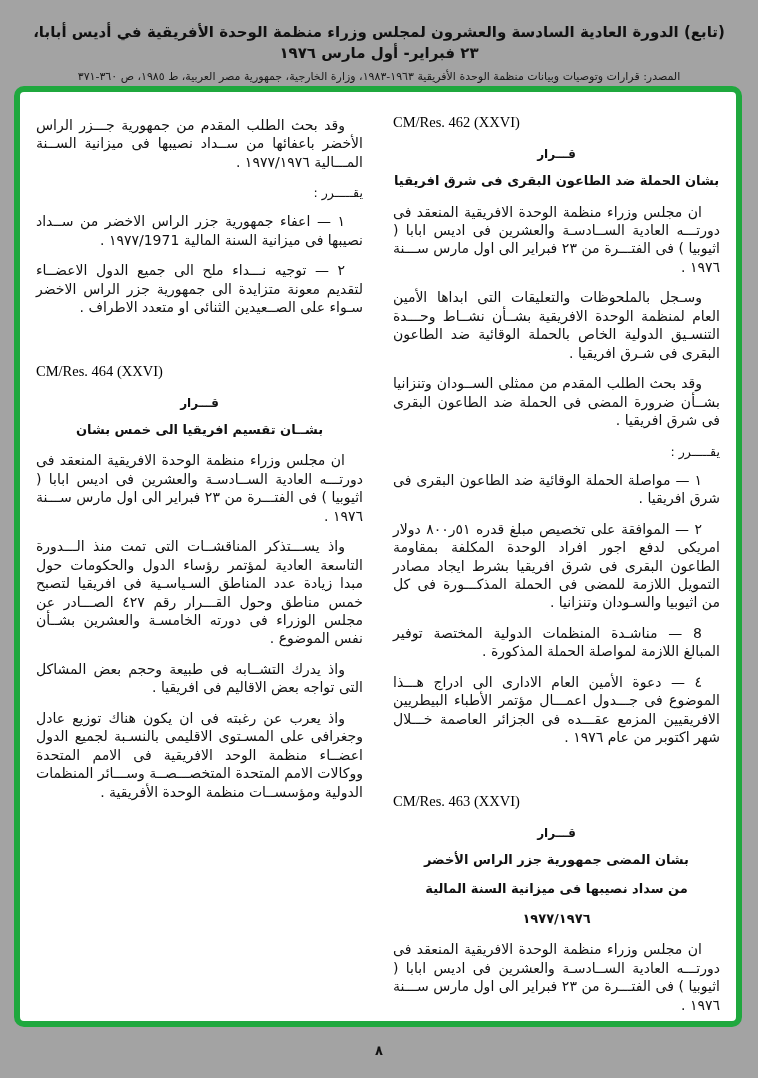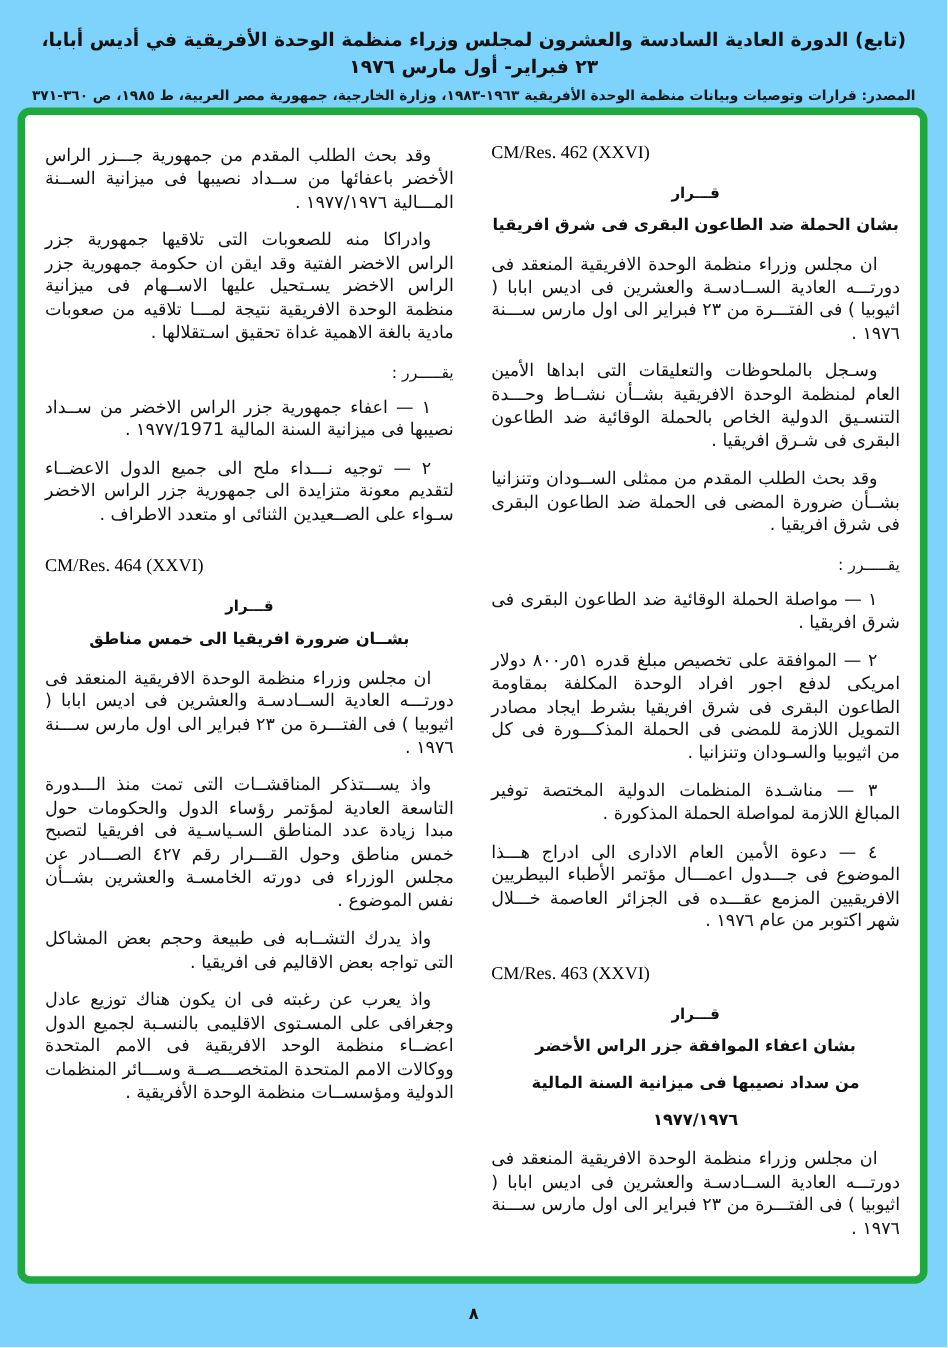--- a/index.html
+++ b/index.html
@@ -1,33 +1,33 @@
 <!DOCTYPE html>
 <html lang="ar"><head>
 <meta charset="utf-8">
 <style>
   html,body{margin:0;padding:0;background:#ffffff;}
   body{width:758px;height:1078px;position:relative;font-family:"DejaVu Sans",sans-serif;color:#111;}
-  .page{position:absolute;inset:0;background:#7dd3fc;}
+  .page{position:absolute;inset:0;background:#a3a3a3;}
 
   
   .hdr{position:absolute;top:22px;left:0;right:0;text-align:center;direction:rtl;}
   .hdr-line1{font-size:15px;font-weight:700;letter-spacing:0;line-height:1.4;padding:0 24px;}
-  .hdr-line2{font-size:11px;font-weight:700;margin-top:6px;color:#181818;}
+  .hdr-line2{font-size:11px;font-weight:400;margin-top:6px;color:#181818;}
 
   
   .frame{position:absolute;left:14px;top:86px;width:728px;height:941px;
          border:6px solid #1fa83e;border-radius:10px;box-sizing:border-box;
          padding:12px 16px 8px 16px;overflow:hidden;background:#fff;}
   .cols{direction:rtl;display:flex;gap:30px;height:100%;}
   .col{flex:1;min-width:0;}
 
   .res-ref{direction:ltr;text-align:left;font-family:Liberation Serif, serif;
            font-size:14.5px;color:#000;margin:10px 0 0 0;padding-right:10px;}
-  .res-ref.gap-lg{margin-top:24px;}
+  .res-ref.gap-lg{margin-top:46px;}
   .res-title{font-size:12px;font-weight:700;text-align:center;margin:16px 0 0 0;}
   .res-subtitle{font-size:13px;font-weight:700;text-align:center;margin:10px 0 0 0;line-height:1.5;}
   .para{font-size:14px;line-height:1.32;text-align:justify;text-indent:18px;margin:12px 0 0 0;}
   .decide{font-size:12.6px;margin:14px 0 0 0;text-indent:0;text-align:right;}
 
   .footer{position:absolute;left:0;right:0;top:1040px;text-align:center;}
   .page-num{font-size:13px;font-weight:700;}
 </style>
 </head>
 <body>
@@ -45,39 +45,38 @@
       <section class="col">
         <div class="res-ref">CM/Res. 462 (XXVI)</div>
         <h2 class="res-title">قـــرار</h2>
         <h3 class="res-subtitle">بشان الحملة ضد الطاعون البقرى فى شرق افريقيا</h3>
         <p class="para">ان مجلس وزراء منظمة الوحدة الافريقية المنعقد فى دورتـــه العادية الســادسـة والعشرين فى اديس ابابا ( اثيوبيا ) فى الفتـــرة من ٢٣ فبراير الى اول مارس ســـنة ١٩٧٦ .</p>
         <p class="para">وسـجل بالملحوظات والتعليقات التى ابداها الأمين العام لمنظمة الوحدة الافريقية بشــأن نشــاط وحـــدة التنسـيق الدولية الخاص بالحملة الوقائية ضد الطاعون البقرى فى شـرق افريقيا .</p>
         <p class="para">وقد بحث الطلب المقدم من ممثلى الســودان وتنزانيا بشــأن ضرورة المضى فى الحملة ضد الطاعون البقرى فى شرق افريقيا .</p>
         <p class="decide">يقـــــرر :</p>
         <p class="para">١ — مواصلة الحملة الوقائية ضد الطاعون البقرى فى شرق افريقيا .</p>
         <p class="para">٢ — الموافقة على تخصيص مبلغ قدره ٥١ر٨٠٠ دولار امريكى لدفع اجور افراد الوحدة المكلفة بمقاومة الطاعون البقرى فى شرق افريقيا بشرط ايجاد مصادر التمويل اللازمة للمضى فى الحملة المذكـــورة فى كل من اثيوبيا والسـودان وتنزانيا .</p>
-        <p class="para">٣ — مناشـدة المنظمات الدولية المختصة توفير المبالغ اللازمة لمواصلة الحملة المذكورة .</p>
+        <p class="para">8 — مناشـدة المنظمات الدولية المختصة توفير المبالغ اللازمة لمواصلة الحملة المذكورة .</p>
         <p class="para">٤ — دعوة الأمين العام الادارى الى ادراج هـــذا الموضوع فى جـــدول اعمـــال مؤتمر الأطباء البيطريين الافريقيين المزمع عقـــده فى الجزائر العاصمة خـــلال شهر اكتوبر من عام ١٩٧٦ .</p>
         <div class="res-ref gap-lg">CM/Res. 463 (XXVI)</div>
         <h2 class="res-title">قـــرار</h2>
-        <h3 class="res-subtitle">بشان اعفاء الموافقة جزر الراس الأخضر</h3>
+        <h3 class="res-subtitle">بشان المضى جمهورية جزر الراس الأخضر</h3>
         <h3 class="res-subtitle">من سداد نصيبها فى ميزانية السنة المالية</h3>
         <h3 class="res-subtitle">١٩٧٧/١٩٧٦</h3>
         <p class="para">ان مجلس وزراء منظمة الوحدة الافريقية المنعقد فى دورتـــه العادية الســادسـة والعشرين فى اديس ابابا ( اثيوبيا ) فى الفتـــرة من ٢٣ فبراير الى اول مارس ســـنة ١٩٧٦ .</p>
       </section>
 
       <section class="col">
         <p class="para">وقد بحث الطلب المقدم من جمهورية جـــزر الراس الأخضر باعفائها من ســداد نصيبها فى ميزانية الســنة المـــالية ١٩٧٧/١٩٧٦ .</p>
-        <p class="para">وادراكا منه للصعوبات التى تلاقيها جمهورية جزر الراس الاخضر الفتية وقد ايقن ان حكومة جمهورية جزر الراس الاخضر يسـتحيل عليها الاســهام فى ميزانية منظمة الوحدة الافريقية نتيجة لمـــا تلاقيه من صعوبات مادية بالغة الاهمية غداة تحقيق اسـتقلالها .</p>
         <p class="decide">يقـــــرر :</p>
         <p class="para">١ — اعفاء جمهورية جزر الراس الاخضر من ســداد نصيبها فى ميزانية السنة المالية ١٩٧٧/1971 .</p>
         <p class="para">٢ — توجيه نـــداء ملح الى جميع الدول الاعضــاء لتقديم معونة متزايدة الى جمهورية جزر الراس الاخضر سـواء على الصــعيدين الثنائى او متعدد الاطراف .</p>
         <div class="res-ref gap-lg">CM/Res. 464 (XXVI)</div>
         <h2 class="res-title">قـــرار</h2>
-        <h3 class="res-subtitle">بشــان ضرورة افريقيا الى خمس مناطق</h3>
+        <h3 class="res-subtitle">بشــان تقسيم افريقيا الى خمس بشان</h3>
         <p class="para">ان مجلس وزراء منظمة الوحدة الافريقية المنعقد فى دورتـــه العادية الســادسـة والعشرين فى اديس ابابا ( اثيوبيا ) فى الفتـــرة من ٢٣ فبراير الى اول مارس ســـنة ١٩٧٦ .</p>
         <p class="para">واذ يســـتذكر المناقشــات التى تمت منذ الـــدورة التاسعة العادية لمؤتمر رؤساء الدول والحكومات حول مبدا زيادة عدد المناطق السـياسـية فى افريقيا لتصبح خمس مناطق وحول القـــرار رقم ٤٢٧ الصـــادر عن مجلس الوزراء فى دورته الخامسـة والعشرين بشــأن نفس الموضوع .</p>
         <p class="para">واذ يدرك التشــابه فى طبيعة وحجم بعض المشاكل التى تواجه بعض الاقاليم فى افريقيا .</p>
         <p class="para">واذ يعرب عن رغبته فى ان يكون هناك توزيع عادل وجغرافى على المسـتوى الاقليمى بالنسـبة لجميع الدول اعضــاء منظمة الوحد الافريقية فى الامم المتحدة ووكالات الامم المتحدة المتخصـــصــة وســـائر المنظمات الدولية ومؤسســات منظمة الوحدة الأفريقية .</p>
       </section>
 
     </div>
   </div>
 
   <footer class="footer">

